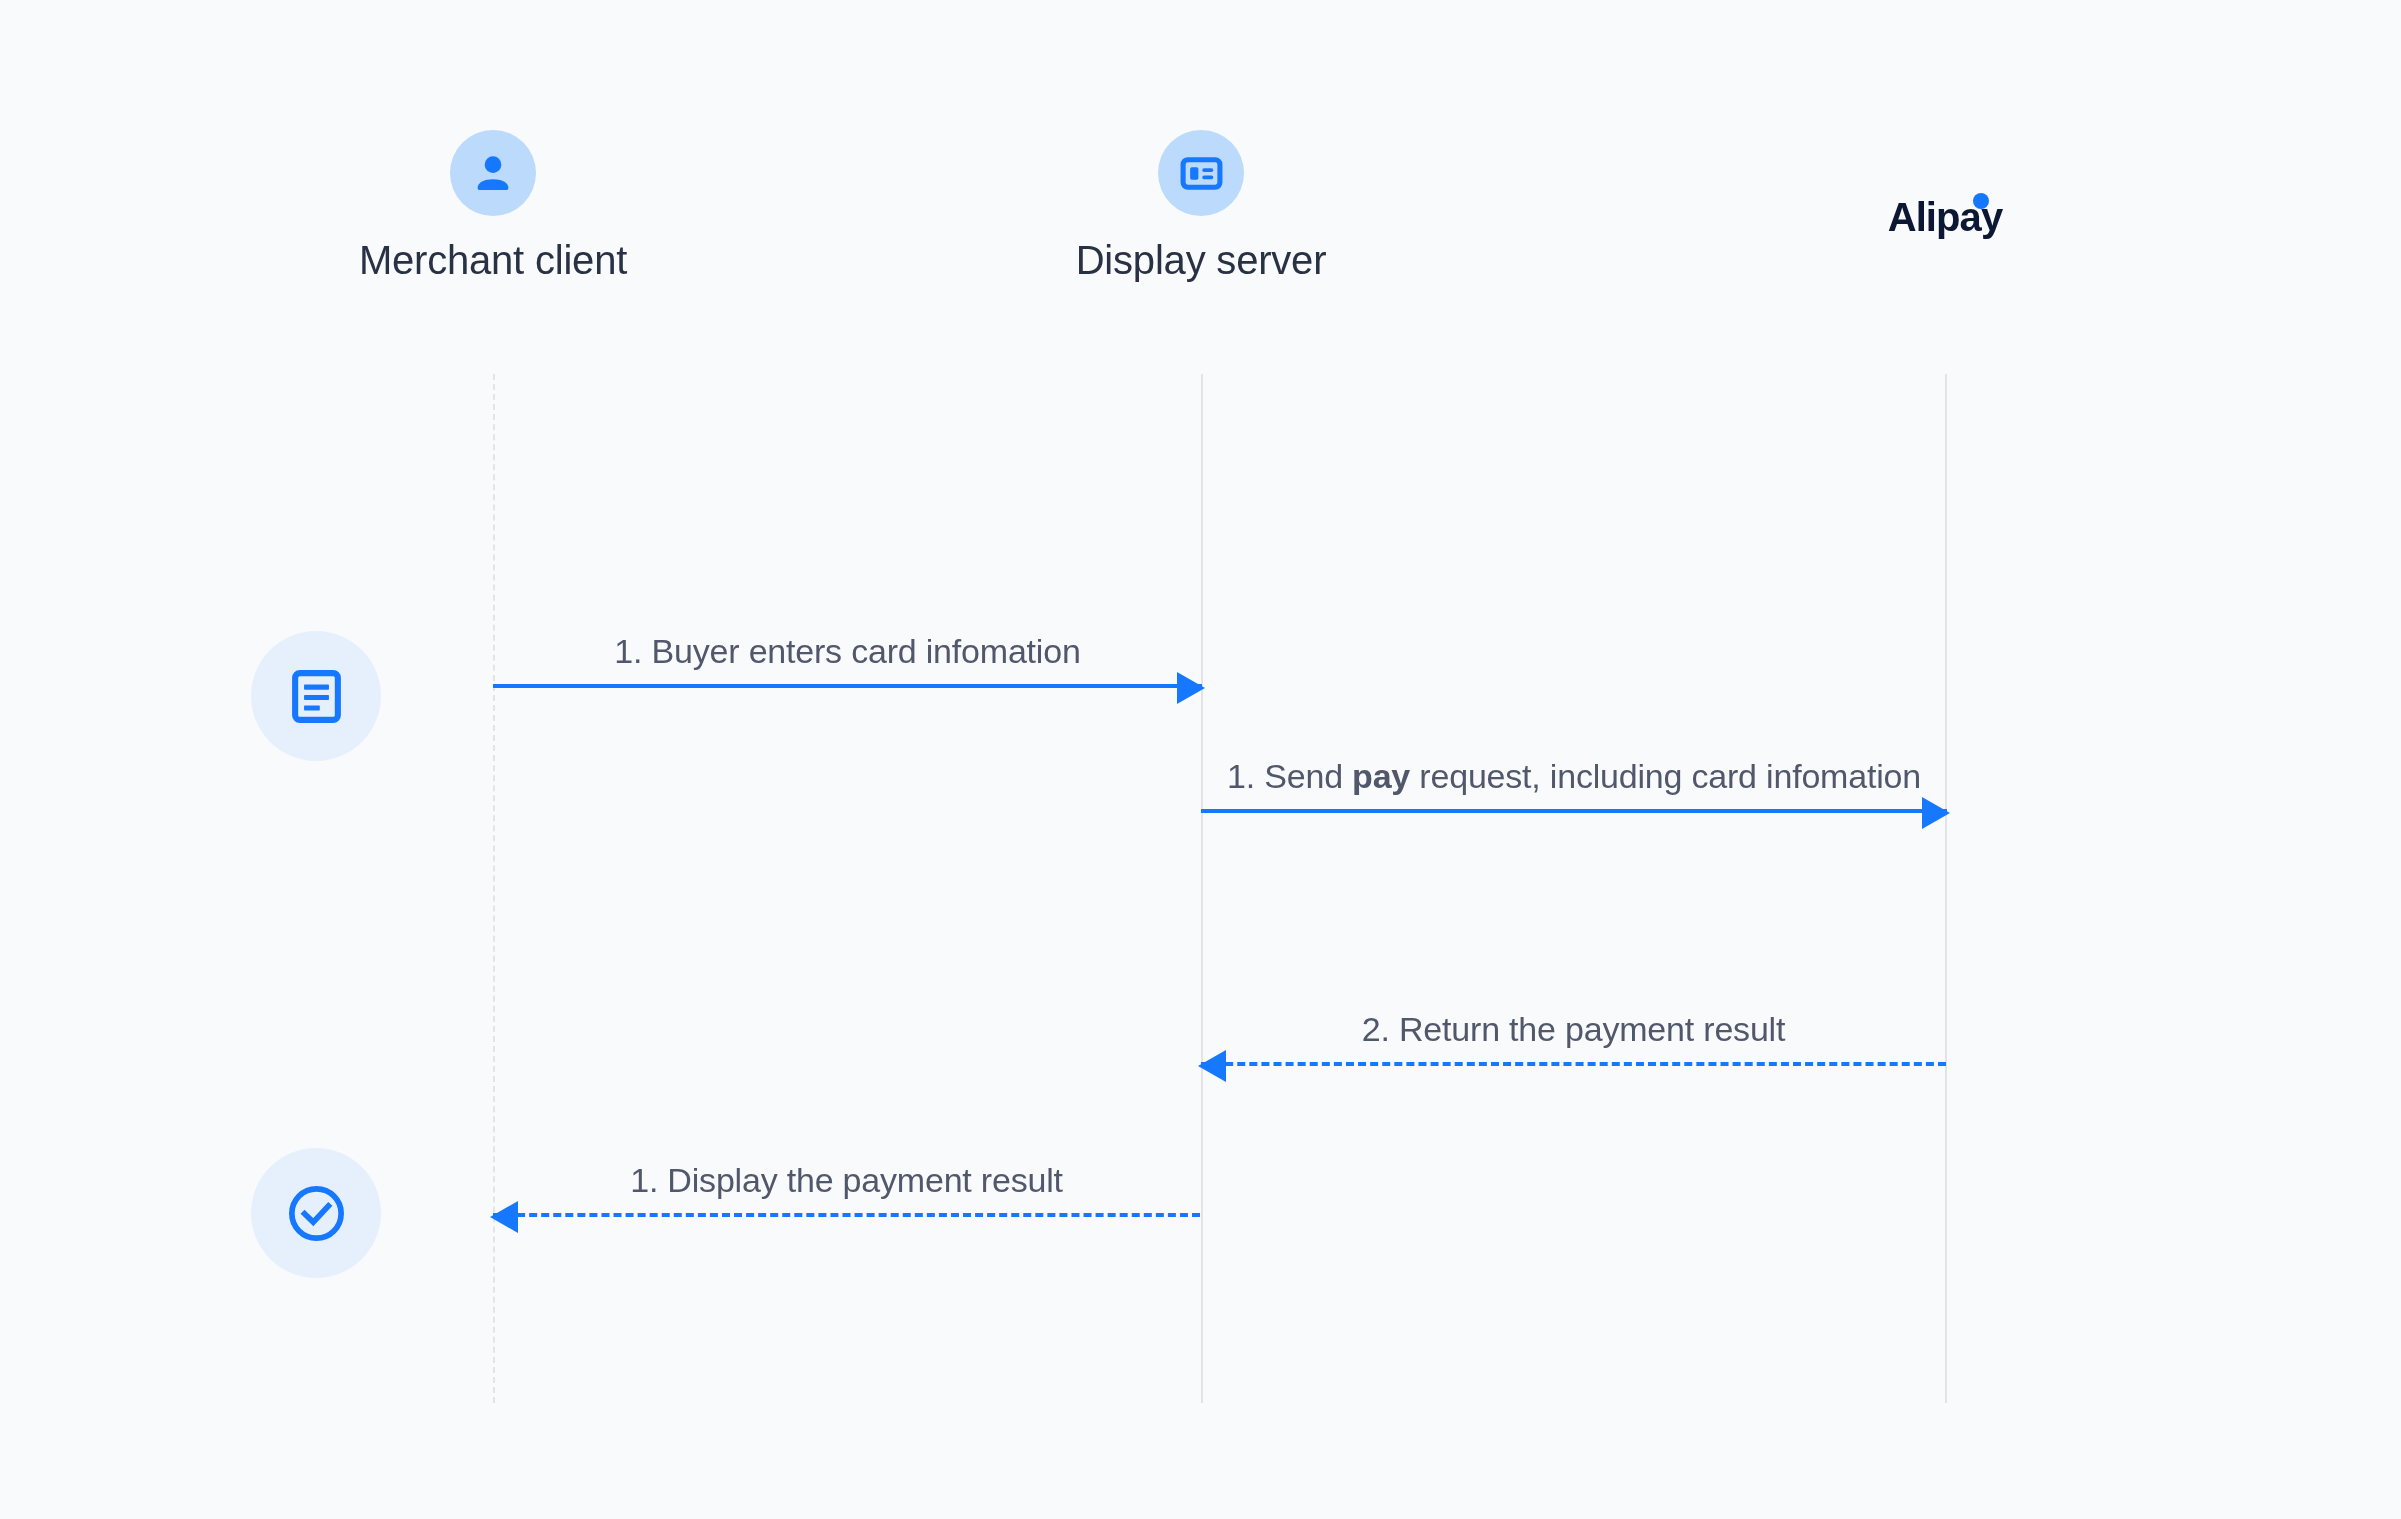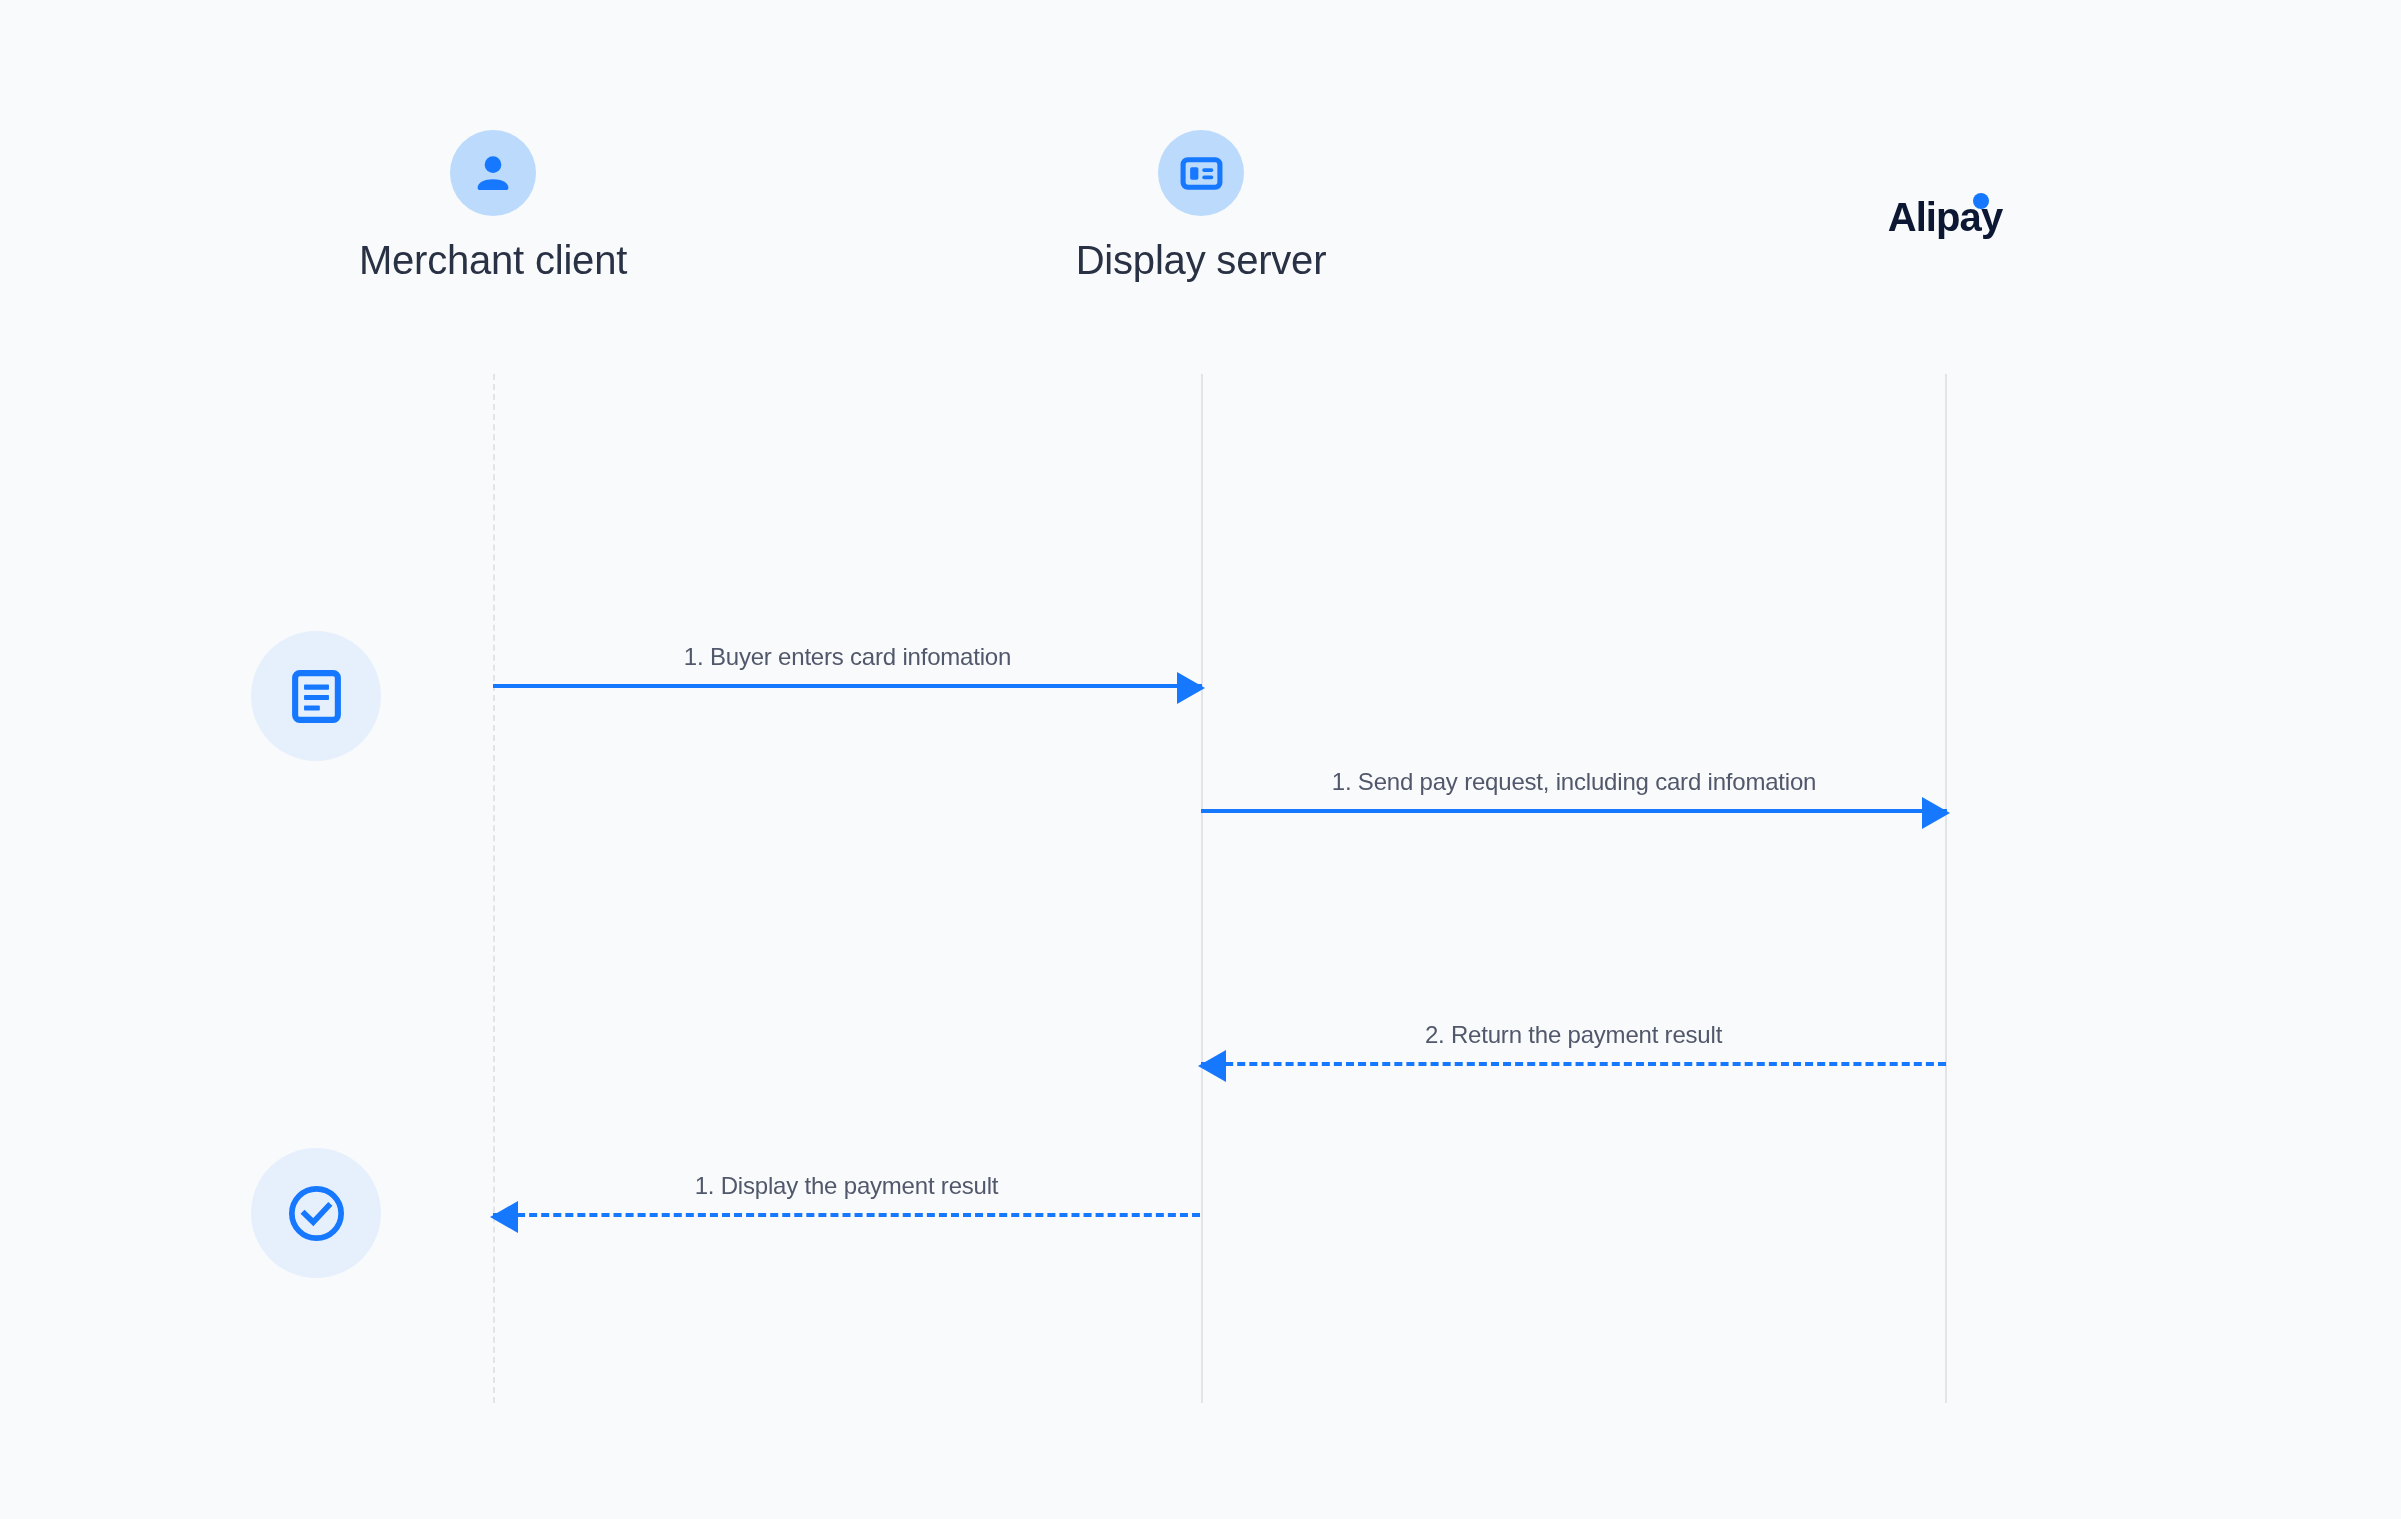--- a/index.html
+++ b/index.html
@@ -103,28 +103,28 @@
   
   .message {
     position: absolute;
     height: 0;
   }
   .msg-label {
     position: absolute;
     bottom: 13px;
     width: 100%;
     text-align: center;
-    font-size: 24px;
+    font-size: 34px;
     color: #51586B;
     white-space: nowrap;
     letter-spacing: -0.2px;
   }
   .msg-label b {
     color: #51586B;
-    font-weight: normal;
+    font-weight: bold;
   }
   .msg-line {
     position: absolute;
     top: 0;
     left: 0;
     width: 100%;
     height: 0;
     border-top-width: 4.7px;
     border-top-color: #1677FF;
   }

